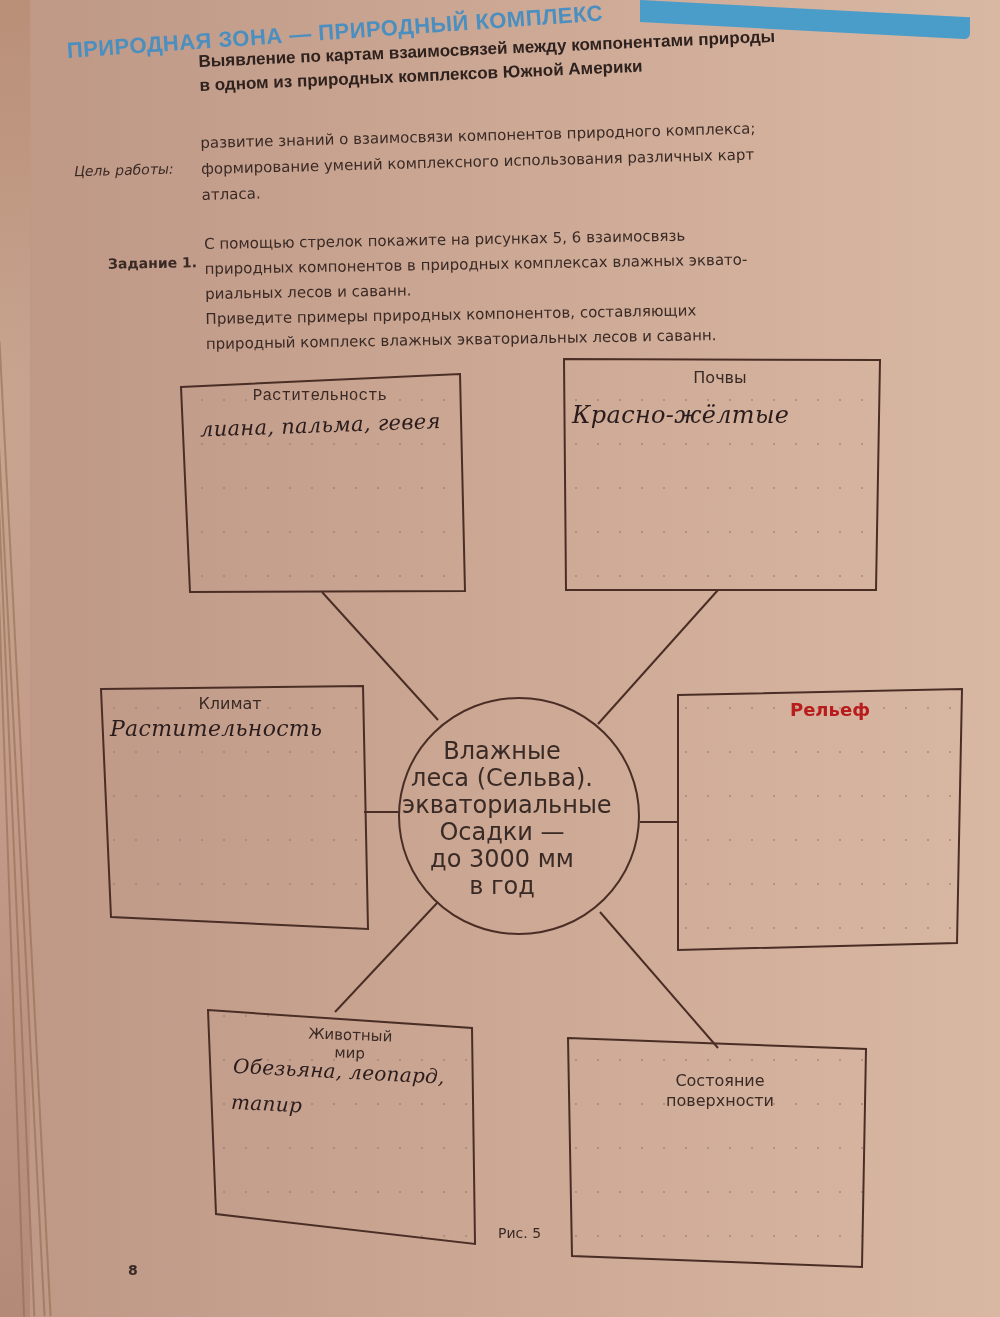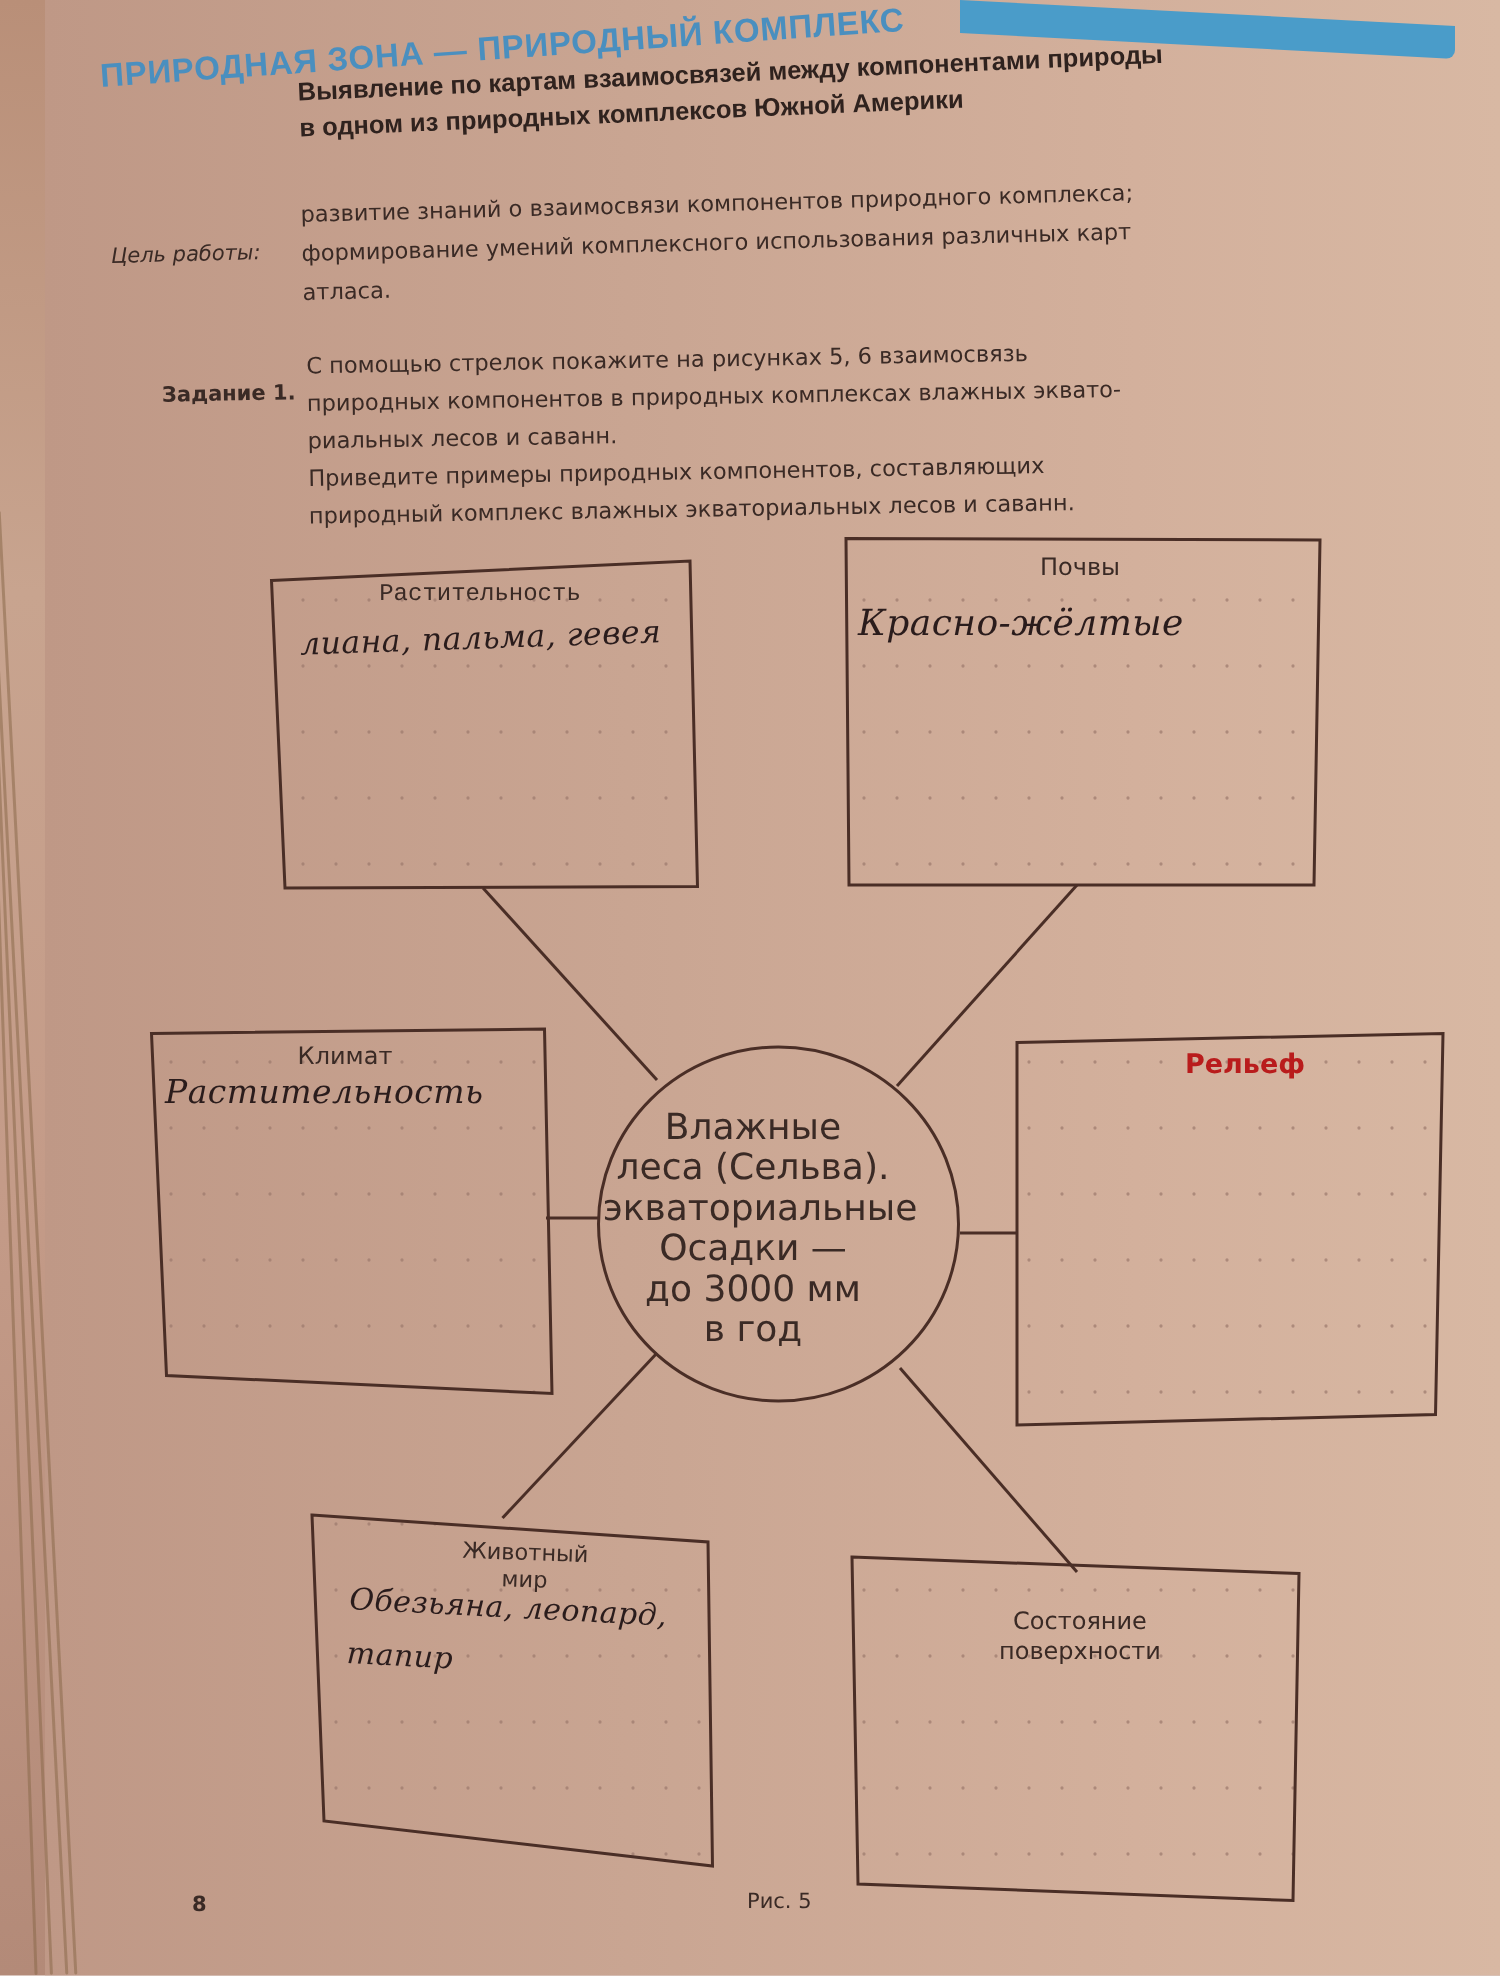--- a/index.html
+++ b/index.html
@@ -46,21 +46,21 @@
     }
     .hand {
       position: absolute; font-family: "DejaVu Serif", serif; font-style: italic; font-size: 21px;
       color: #2a1c1c; line-height: 38px; letter-spacing: 0.3px;
     }
     .center-text {
       position: absolute; left: 402px; top: 738px; width: 200px; text-align: center;
       font-size: 24px; line-height: 27px; color: #3a2a25;
     }
     .page-number { position: absolute; left: 128px; top: 1262px; font-size: 14px; font-weight: bold; }
-    .fig-caption { position: absolute; left: 498px; top: 1260px; font-size: 14px; }
+    .fig-caption { position: absolute; left: 498px; top: 1225px; font-size: 14px; }
   </style>
 </head>
 <body>
 
 <div class="page"></div>
 
 <div class="page-edge">
   <i style="left:6px;transform:rotate(-2deg)"></i>
   <i style="left:12px;transform:rotate(-2.5deg)"></i>
   <i style="left:18px;transform:rotate(-3deg)"></i>

